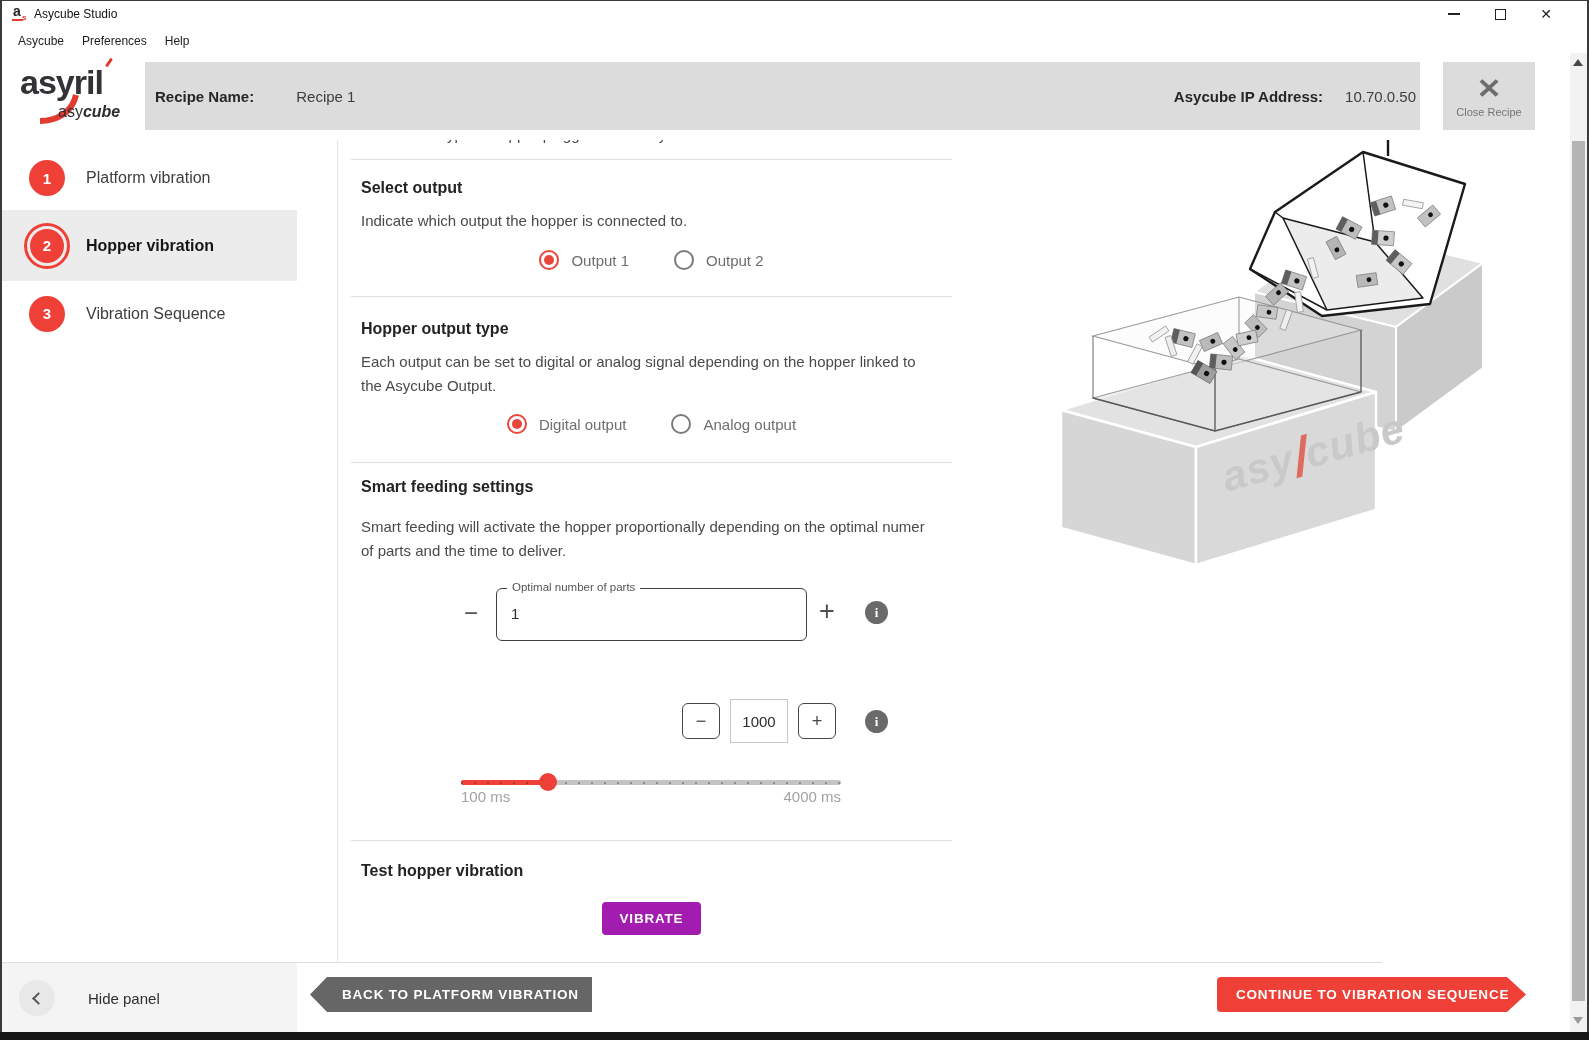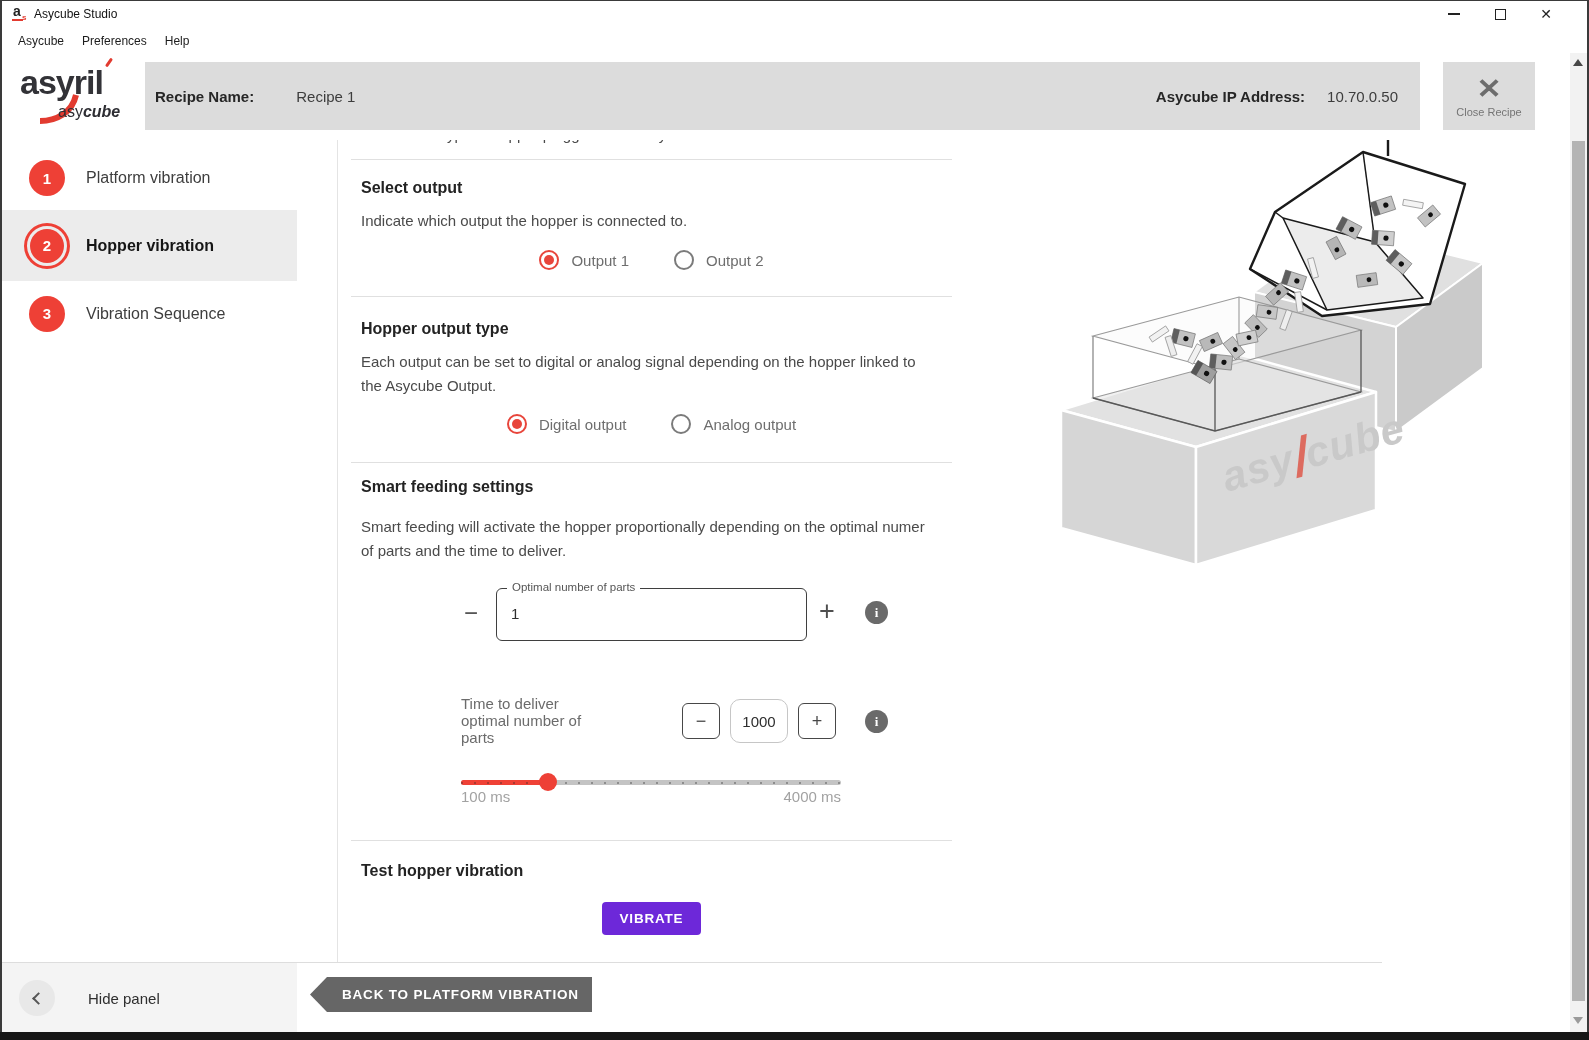--- a/index.html
+++ b/index.html
@@ -35,21 +35,21 @@
   .logo-brand { position:absolute; left:4px; top:2px; font-size:34px; font-weight:bold; color:#323237; letter-spacing:-1px; }
   .logo-accent { position:absolute; left:88px; top:0px; width:10px; height:3px; background:#e23b30; transform:rotate(-55deg); border-radius:2px; }
   .logo-tail { position:absolute; left:0; top:0; }
   .logo-sub { position:absolute; left:42px; top:42px; font-size:16px; color:#2e2e33; letter-spacing:0; }
   .logo-sub .cube { font-style:italic; font-weight:bold; }
   .recipe-bar { position:absolute; left:143px; top:9px; width:1275px; height:68px; background:#dcdcdc; display:flex; align-items:center; }
   .recipe-label { font-size:15px; font-weight:bold; color:#262626; margin-left:10px; }
   .recipe-value { font-size:15px; color:#3d3d3d; margin-left:42px; }
   .hspacer { flex:1; }
   .ip-label { font-size:15px; font-weight:bold; color:#262626; }
-  .ip-value { font-size:15px; color:#3d3d3d; margin-left:22px; margin-right:22px; }
+  .ip-value { font-size:15px; color:#3d3d3d; margin-left:22px; margin-right:4px; }
   .close-recipe { position:absolute; left:1441px; top:9px; width:92px; height:68px; background:#dcdcdc; display:flex; flex-direction:column; align-items:center; justify-content:center; cursor:pointer; }
   .close-x { font-size:30px; color:#6d6d6d; line-height:28px; font-weight:bold; transform:scaleY(.92); }
   .close-lab { font-size:11px; color:#757575; margin-top:3px; }
 
   
   .sidebar { left:2px; top:140px; width:295px; height:822px; background:#fff; }
   .step { position:absolute; left:0; width:295px; display:flex; align-items:center; }
   .step1 { top:7px; height:62px; }
   .step2 { top:70px; height:71px; background:#ececec; }
   .step3 { top:141px; height:65px; }
@@ -73,33 +73,33 @@
   .radio.selected .rb::after { content:""; position:absolute; left:3px; top:3px; width:10px; height:10px; border-radius:50%; background:#e8453b; }
   .radio-label { font-size:15px; color:#6e6e6e; }
 
   .pm-sign { position:absolute; font-size:24px; color:#4f4f4f; cursor:pointer; line-height:20px; }
   .opt-field { position:absolute; left:158px; top:448px; width:311px; height:53px; border:1.6px solid #3f3f3f; border-radius:6px; background:#fff; }
   .opt-legend { position:absolute; left:10px; top:-8px; background:#fff; padding:0 5px; font-size:11.5px; color:#555; }
   .opt-value { position:absolute; left:14px; top:16px; font-size:15px; color:#2e2e2e; }
 
   .time-label { position:absolute; left:123px; top:555px; width:140px; font-size:15px; color:#6b6b6b; line-height:17px; }
   .stp-btn { position:absolute; top:563px; width:38px; height:36px; border:1.6px solid #474747; border-radius:6px; background:#fff; display:flex; align-items:center; justify-content:center; font-size:18px; color:#474747; cursor:pointer; }
-  .stp-val { position:absolute; left:392px; top:559px; width:58px; height:44px; border:1.5px solid #c6c6c6; border-radius:10px; background:#fff; display:flex; align-items:center; justify-content:center; font-size:15px; color:#2e2e2e; }
+  .stp-val { position:absolute; left:392px; top:559px; width:58px; height:44px; border:1.5px solid #c6c6c6; border-radius:0; background:#fff; display:flex; align-items:center; justify-content:center; font-size:15px; color:#2e2e2e; }
   .info-icon { position:absolute; width:23px; height:23px; border-radius:50%; background:#6a6a6a; color:#fff; font-size:13px; font-weight:bold; display:flex; align-items:center; justify-content:center; font-family:"Liberation Serif", serif; cursor:pointer; }
 
   .slider { position:absolute; left:123px; top:633px; width:380px; height:18px; }
   .sl-track { position:absolute; left:0; top:7px; width:100%; height:5px; border-radius:3px; background:#c4c4c4; }
   .sl-fill { position:absolute; left:0; top:7px; height:5px; border-radius:3px 0 0 3px; background:#ef4136; }
   .sl-ticks { position:absolute; left:0; top:9px; width:100%; height:2px;
      background:repeating-linear-gradient(90deg, rgba(40,40,40,.35) 0 2px, transparent 2px 13px); }
   .sl-thumb { position:absolute; top:0; width:18px; height:18px; margin-left:-9px; border-radius:50%; background:#ee4036; cursor:pointer; }
   .sl-labels { position:absolute; left:123px; top:648px; width:380px; display:flex; justify-content:space-between; font-size:15px; color:#a2a2a2; }
 
   .btn-row { position:absolute; left:13px; top:762px; width:601px; display:flex; justify-content:center; gap:11px; }
-  .red-btn { background:#6d28d9; color:#fff; border:none; border-radius:4px; height:33px; font-size:13.5px; font-weight:bold; letter-spacing:.8px; padding:0 18px; font-family:"Liberation Sans",sans-serif; cursor:pointer; }
+  .red-btn { background:#a21caf; color:#fff; border:none; border-radius:4px; height:33px; font-size:13.5px; font-weight:bold; letter-spacing:.8px; padding:0 18px; font-family:"Liberation Sans",sans-serif; cursor:pointer; }
 
   
   .illus { position:absolute; left:693px; top:0px; width:475px; height:430px; }
 
   
   .bottombar { left:2px; top:962px; width:1380px; height:70px; background:#fff; border-top:1px solid #ddd; }
   .panel-strip { position:absolute; left:0; top:0; width:295px; height:70px; background:#f4f4f4; display:flex; align-items:center; }
   .hide-btn { width:36px; height:36px; border-radius:50%; background:#e8e8e8; margin-left:17px; display:flex; align-items:center; justify-content:center; cursor:pointer; }
   .chev-left { width:9px; height:9px; border-left:2.5px solid #555; border-bottom:2.5px solid #555; transform:rotate(45deg); margin-left:3px; }
   .hide-label { font-size:15px; color:#2e2e2e; margin-left:33px; }
@@ -219,21 +219,20 @@
     <div class="sec-desc" style="top:375px">Smart feeding will activate the hopper proportionally depending on the optimal numer of parts and the time to deliver.</div>
 
     <div class="pm-sign" style="left:126px; top:463px;">−</div>
     <div class="opt-field">
       <span class="opt-legend">Optimal number of parts</span>
       <span class="opt-value">1</span>
     </div>
     <div class="pm-sign" style="left:481px; top:461px; font-size:27px;">+</div>
     <div class="info-icon" style="left:527px; top:461px;">i</div>
 
-    <div class="time-label">Time to deliver optimal number of parts</div>
     <div class="stp-btn" style="left:344px;">−</div>
     <div class="stp-val">1000</div>
     <div class="stp-btn" style="left:460px;">+</div>
     <div class="info-icon" style="left:527px; top:570px;">i</div>
 
     <div class="slider">
       <div class="sl-track"></div>
       <div class="sl-fill" style="width: 23%;"></div>
       <div class="sl-ticks"></div>
       <div class="sl-thumb" style="left: 23%;"></div>
@@ -399,20 +398,21 @@
   </div>
 
   <div class="bottombar abs">
     <div class="panel-strip">
       <div class="hide-btn">
           <span class="chev-left"></span>
         </div>
       <span class="hide-label">Hide panel</span>
     </div>
     <div class="back-btn">BACK TO PLATFORM VIBRATION</div>
+    <div class="cont-btn">CONTINUE TO VIBRATION SEQUENCE</div>
   </div>
 
   <div class="scrollbar abs">
     <div class="sb-up"></div>
     <div class="sb-thumb"></div>
     <div class="sb-down"></div>
   </div>
 
   <div class="edge-l abs"></div>
   <div class="edge-r abs"></div>

